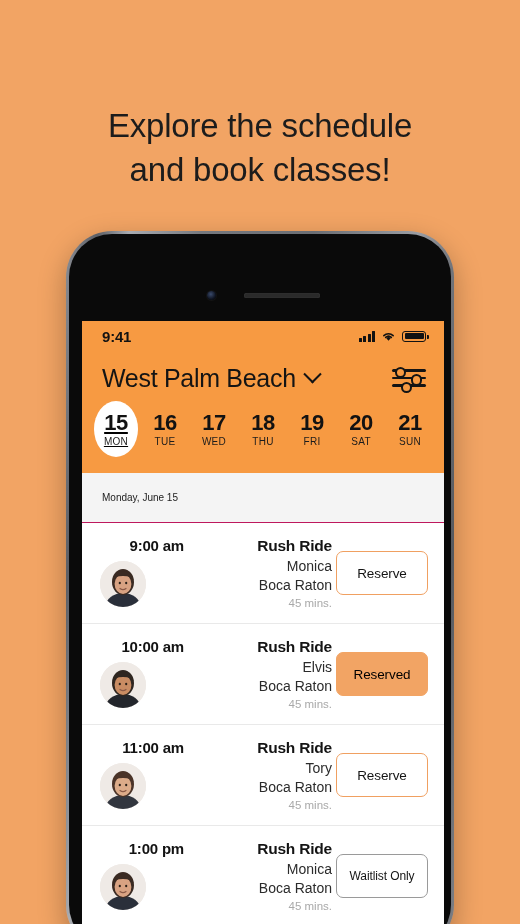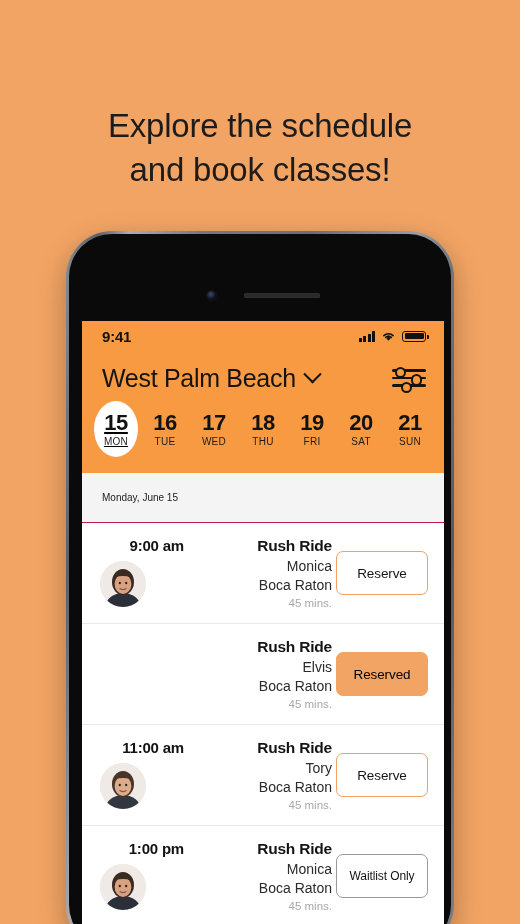--- a/index.html
+++ b/index.html
@@ -398,20 +398,35 @@
               <div class="cls-name">Rush Ride</div>
               <div class="cls-inst">Monica</div>
               <div class="cls-loc">Boca Raton</div>
               <div class="cls-dur">45 mins.</div>
             </div>
             <div class="col-action">
               <div class="act-btn outline">Reserve</div>
             </div>
           </div>
           <div class="class-row">
+            <div class="col-time">
+              <div class="time-text">10:00 am</div>
+              <div class="avatar">
+                <svg viewBox="0 0 46 46" preserveAspectRatio="xMidYMid slice">
+                  <rect width="46" height="46" fill="#efeae6"></rect>
+                  <ellipse cx="23" cy="45" rx="17" ry="13" fill="#23262c"></ellipse>
+                  <ellipse cx="23" cy="21" rx="11" ry="13" fill="#2f2620"></ellipse>
+                  <ellipse cx="23" cy="23" rx="8.4" ry="10" fill="#c98c63"></ellipse>
+                  <path d="M12 20 q3-10 11-10 q8 0 11 10 q-2-5-11-5 q-9 0-11 5Z" fill="#2f2620"></path>
+                  <ellipse cx="19.8" cy="22" rx="1.1" ry="1.3" fill="#2b2018"></ellipse>
+                  <ellipse cx="26.2" cy="22" rx="1.1" ry="1.3" fill="#2b2018"></ellipse>
+                  <path d="M20 27.5 q3 2.4 6 0" stroke="#8b5a47" stroke-width="1.2" fill="none" stroke-linecap="round"></path>
+                </svg>
+              </div>
+            </div>
             <div class="col-info">
               <div class="cls-name">Rush Ride</div>
               <div class="cls-inst">Elvis</div>
               <div class="cls-loc">Boca Raton</div>
               <div class="cls-dur">45 mins.</div>
             </div>
             <div class="col-action">
               <div class="act-btn filled">Reserved</div>
             </div>
           </div>

